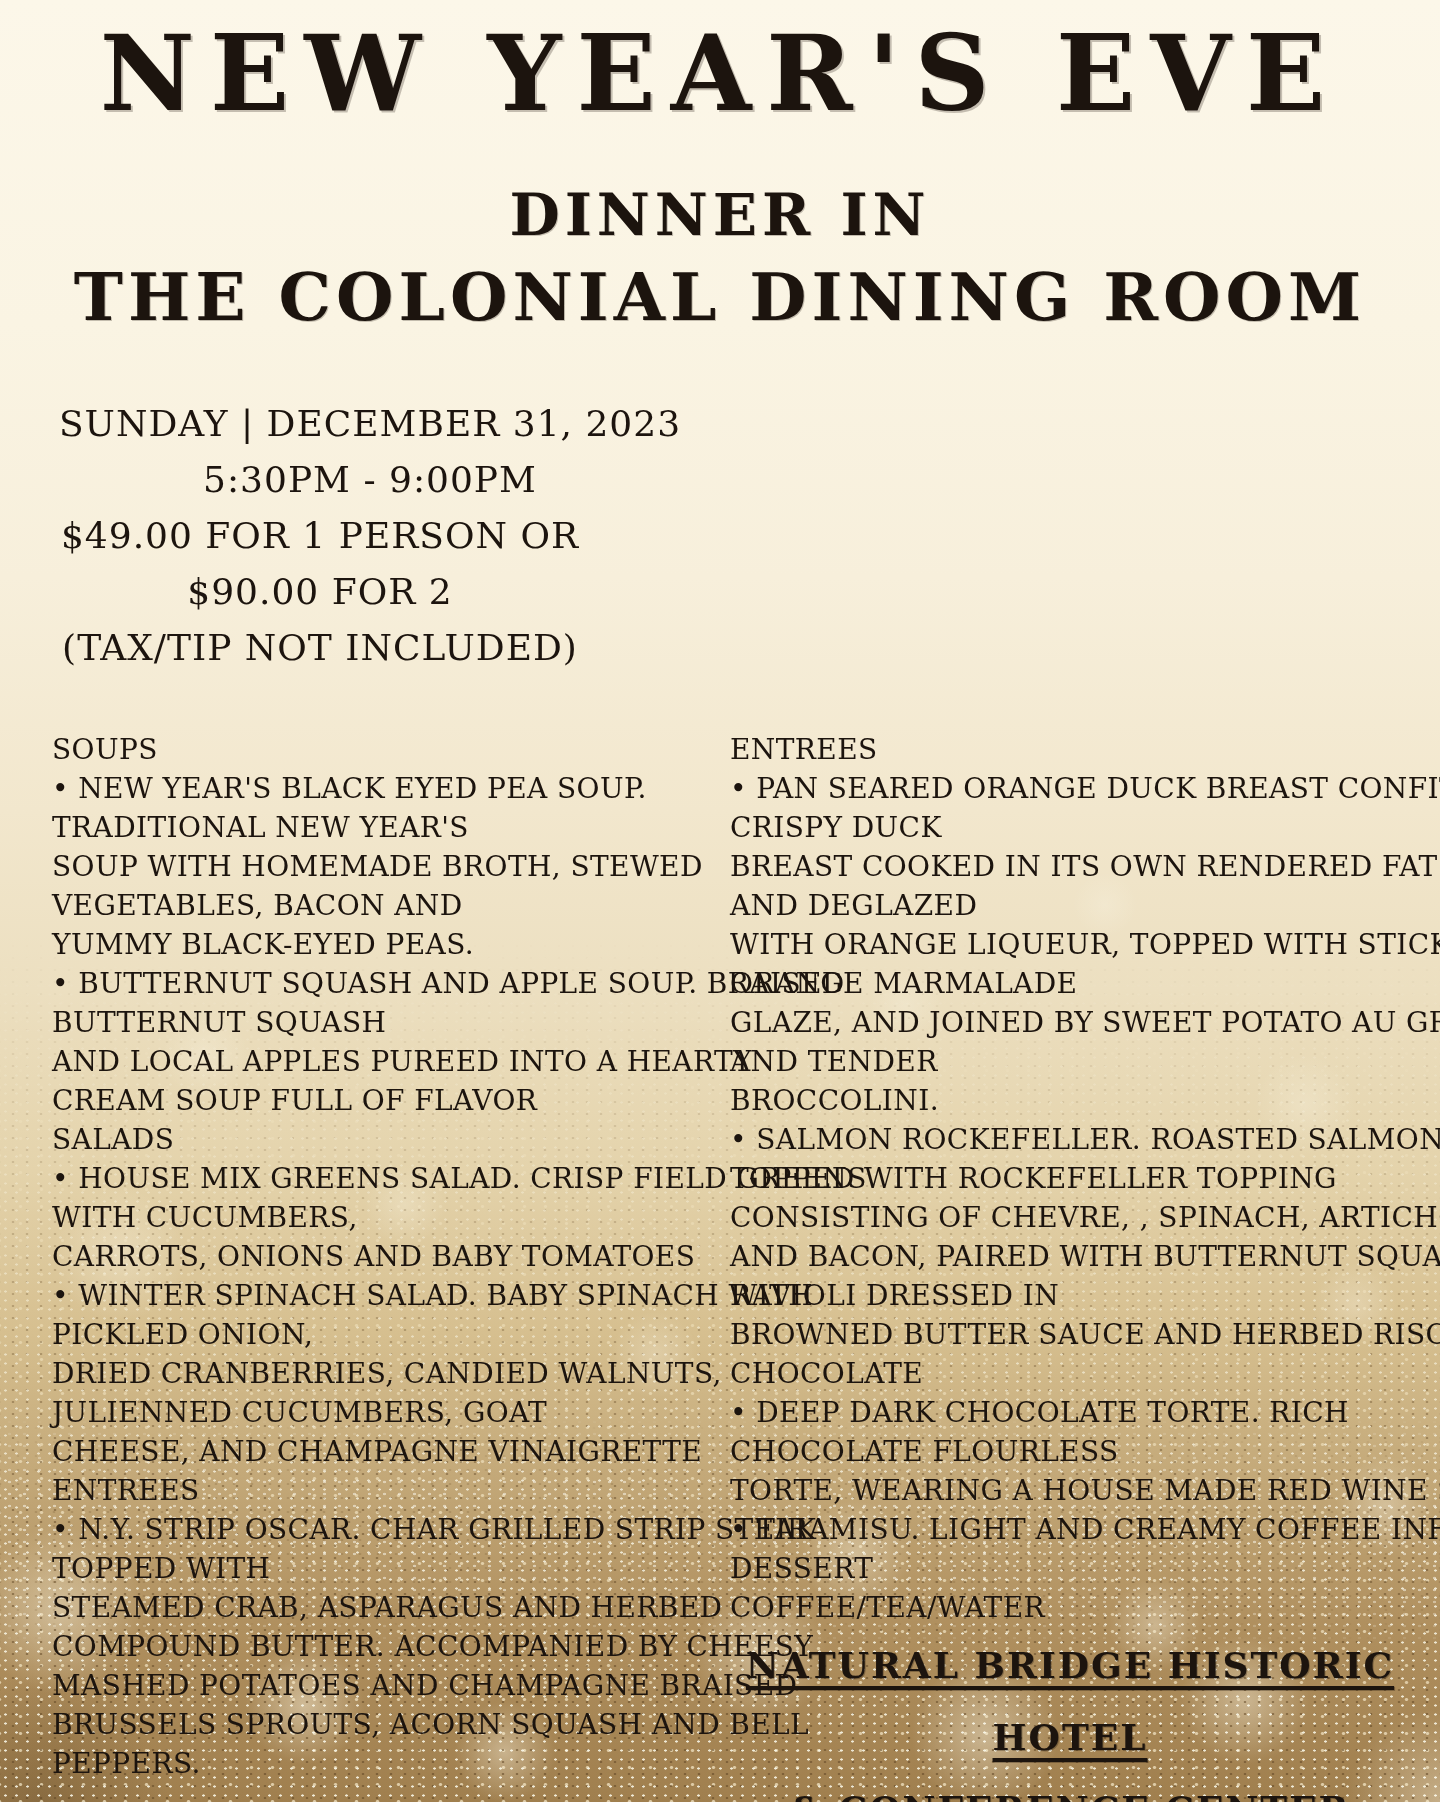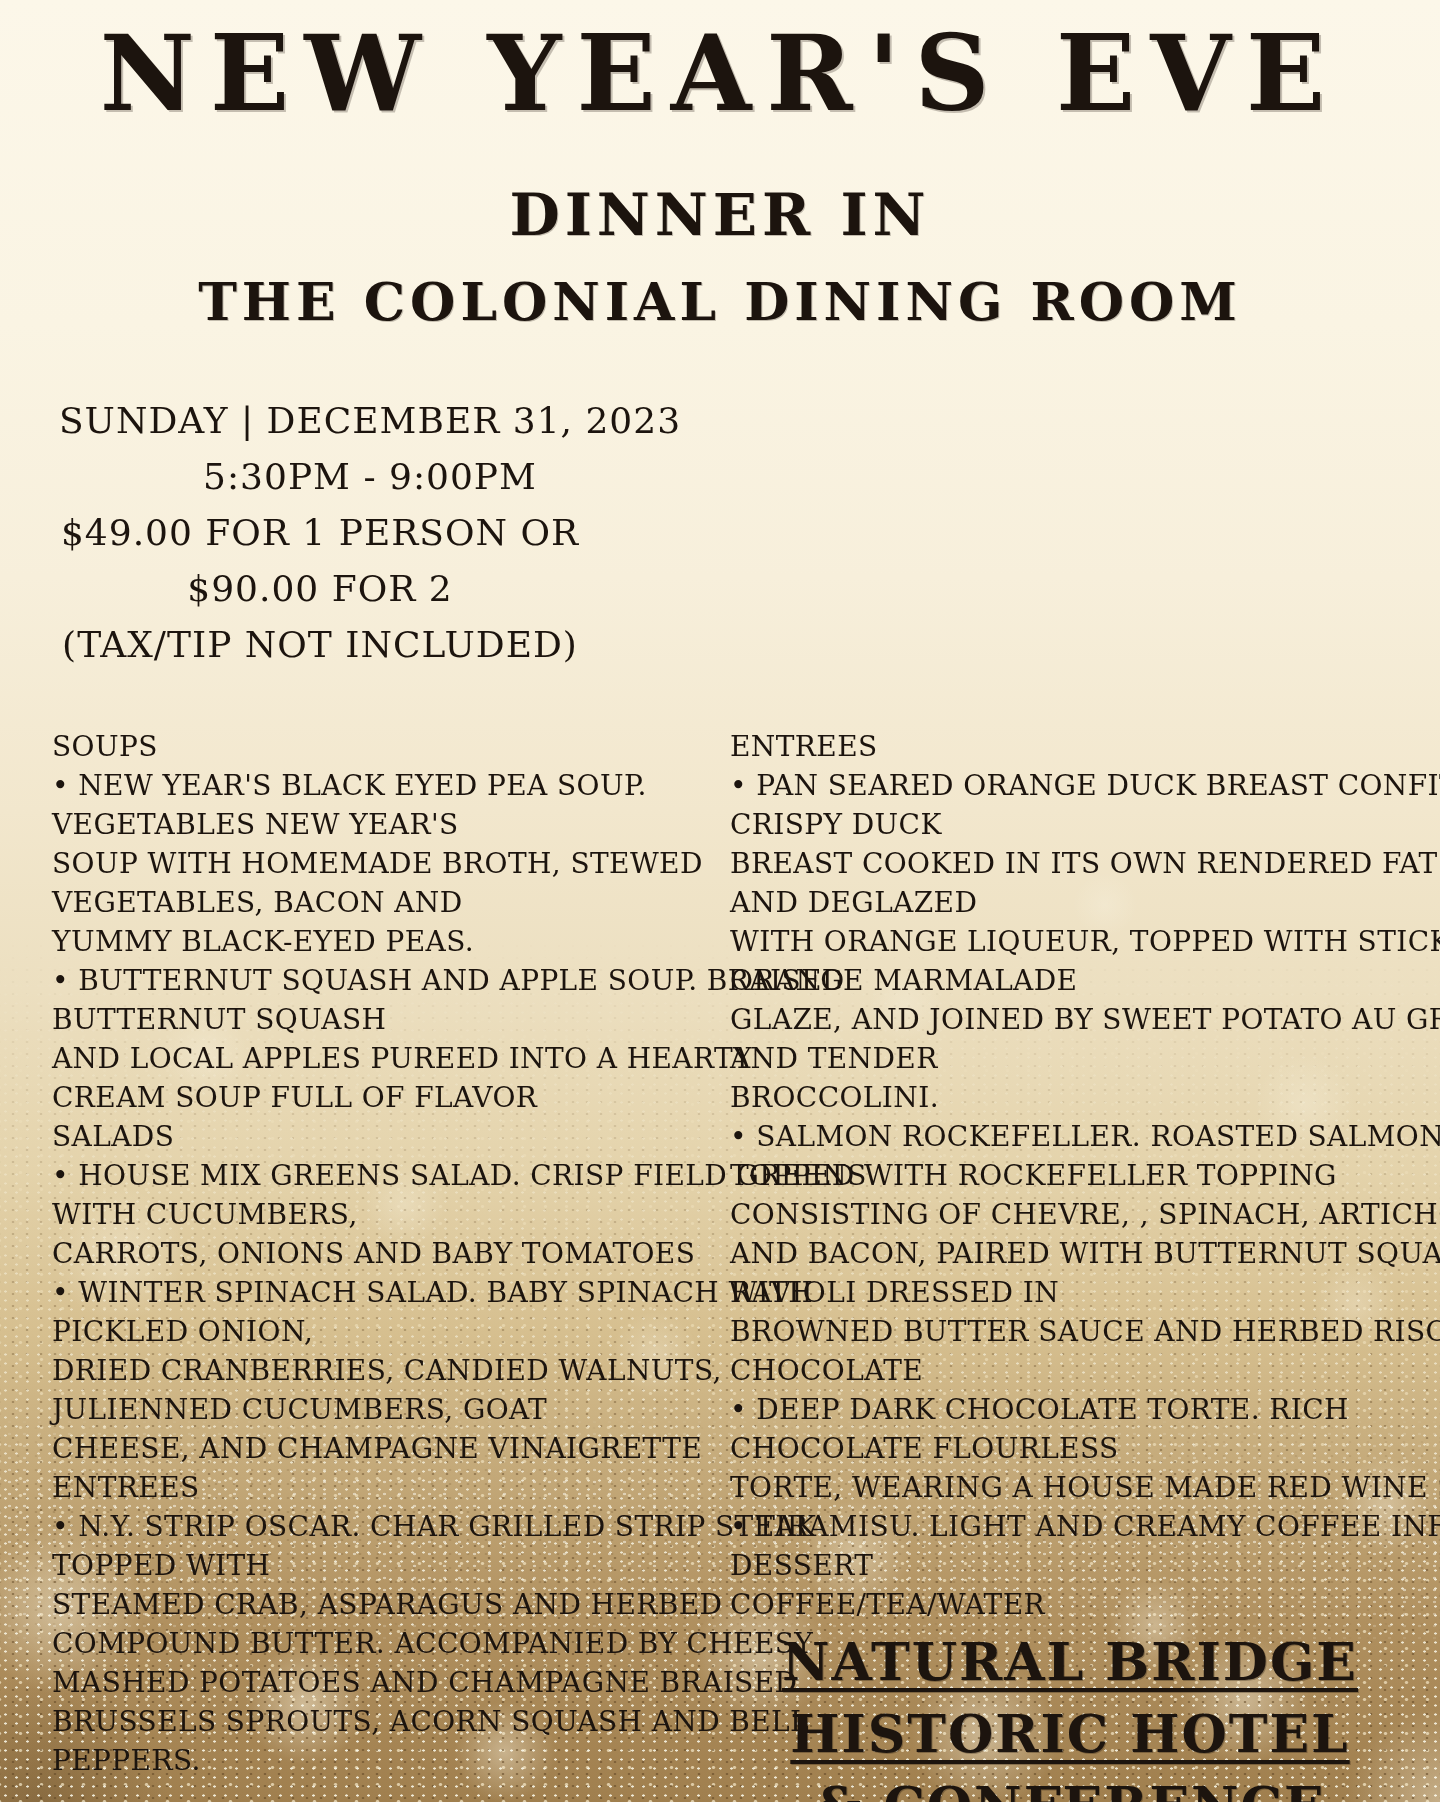--- a/index.html
+++ b/index.html
@@ -78,39 +78,39 @@
     letter-spacing:15px;
     text-shadow:2px 2px 0 rgba(30,20,10,.25);
   }
   .title-sub{
     margin-top:50px;
     font-size:58px;line-height:1.1;font-weight:bold;
     letter-spacing:5px;
     text-shadow:1px 1px 0 rgba(30,20,10,.25);
   }
   .title-room{
-    margin-top:26px;
-    font-size:52px;line-height:1.1;font-weight:bold;
+    margin-top:14px;
+    font-size:66px;line-height:1.1;font-weight:bold;
     letter-spacing:5px;
     text-shadow:1px 1px 0 rgba(30,20,10,.25);
   }
 
   .info-row{ display:flex; margin-top:62px;flex-direction:column; }
   .info-left{ width:740px; text-align:center; }
   .info-right{ width:640px; text-align:center; }
   .info-line{ font-size:36px; line-height:56px; letter-spacing:1px; }
 
   .menu-row{ display:flex; margin-top:54px; }
   .col-left{ margin-left:52px; width:640px; }
   .col-right{ margin-left:38px; width:680px; }
   .menu-line{ font-size:28px; line-height:39px; letter-spacing:.4px; white-space:nowrap; }
 
   .venue-name{ margin-top:2px; text-align:center; }
   .venue-name-line{
-    font-size:52px;line-height:72px;font-weight:bold;letter-spacing:2px;
+    font-size:36px;line-height:72px;font-weight:bold;letter-spacing:2px;
     text-decoration:underline;text-decoration-thickness:4px;text-underline-offset:8px;
     text-shadow:1px 1px 0 rgba(30,20,10,.3);
     text-align:center;
   }
 </style>
 </head>
 <body>
 
 <div class="page">
   <div class="bokeh"></div>
@@ -133,21 +133,21 @@
       <div class="info-right">
         <div class="info-line">$49.00 FOR 1 PERSON OR $90.00 FOR 2</div>
         <div class="info-line">(TAX/TIP NOT INCLUDED)</div>
       </div>
     </div>
 
     <div class="menu-row">
       <div class="col-left">
           <div class="menu-line">SOUPS</div>
           <div class="menu-line">• NEW YEAR'S BLACK EYED PEA SOUP.</div>
-          <div class="menu-line">VEGETABLES NEW YEAR'S</div>
+          <div class="menu-line">TRADITIONAL NEW YEAR'S</div>
           <div class="menu-line">SOUP WITH HOMEMADE BROTH, STEWED</div>
           <div class="menu-line">VEGETABLES, BACON AND</div>
           <div class="menu-line">YUMMY BLACK-EYED PEAS.</div>
           <div class="menu-line">• BUTTERNUT SQUASH AND APPLE SOUP. BRAISED</div>
           <div class="menu-line">BUTTERNUT SQUASH</div>
           <div class="menu-line">AND LOCAL APPLES PUREED INTO A HEARTY</div>
           <div class="menu-line">CREAM SOUP FULL OF FLAVOR</div>
           <div class="menu-line">SALADS</div>
           <div class="menu-line">• HOUSE MIX GREENS SALAD. CRISP FIELD GREENS</div>
           <div class="menu-line">WITH CUCUMBERS,</div>

